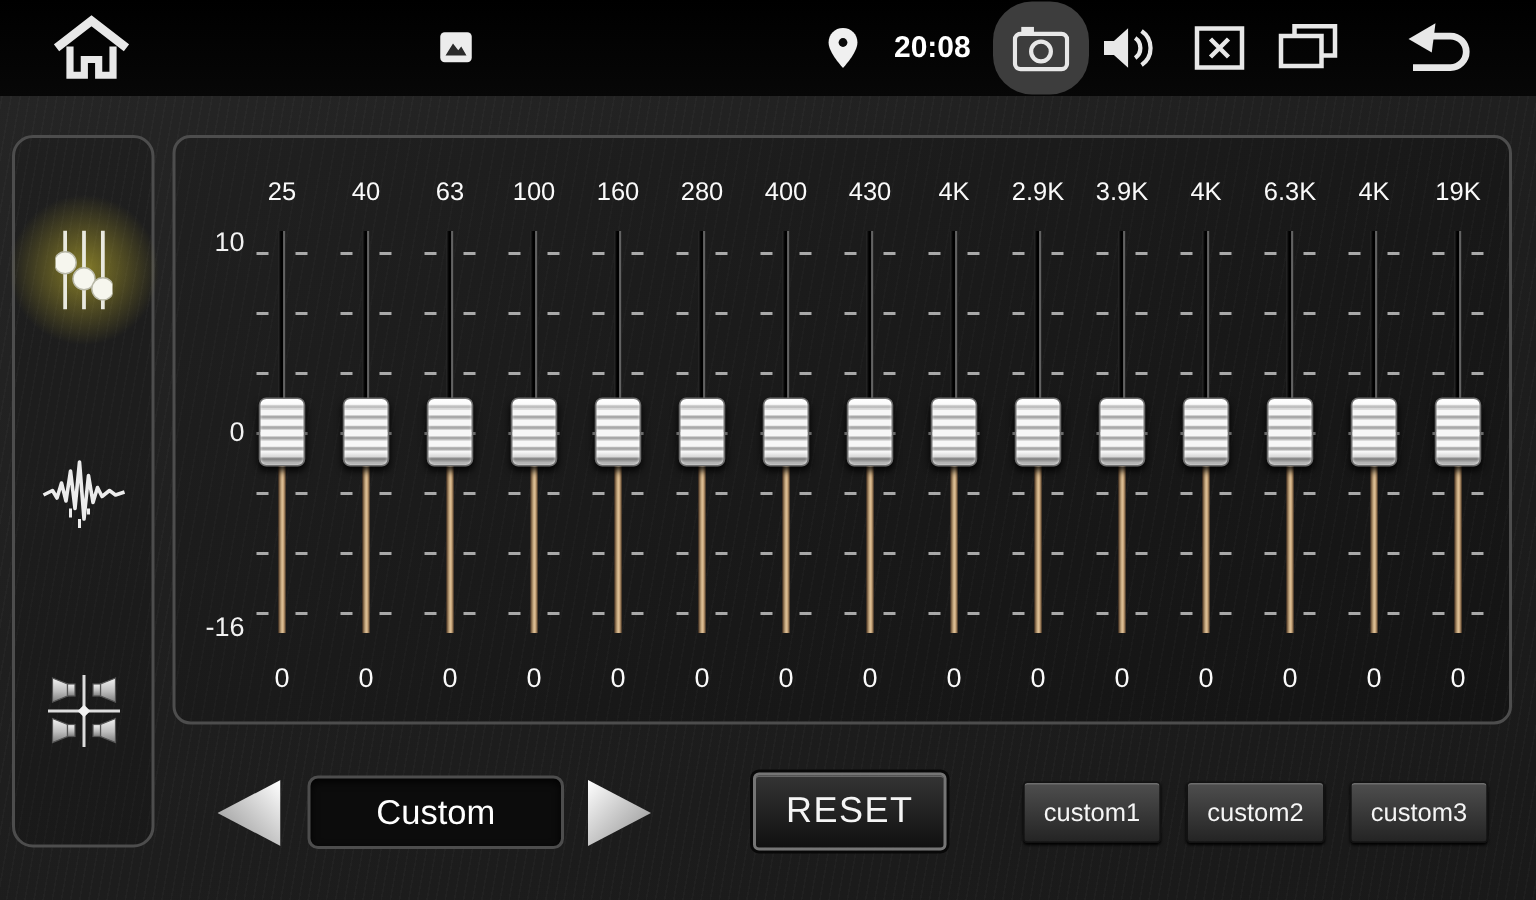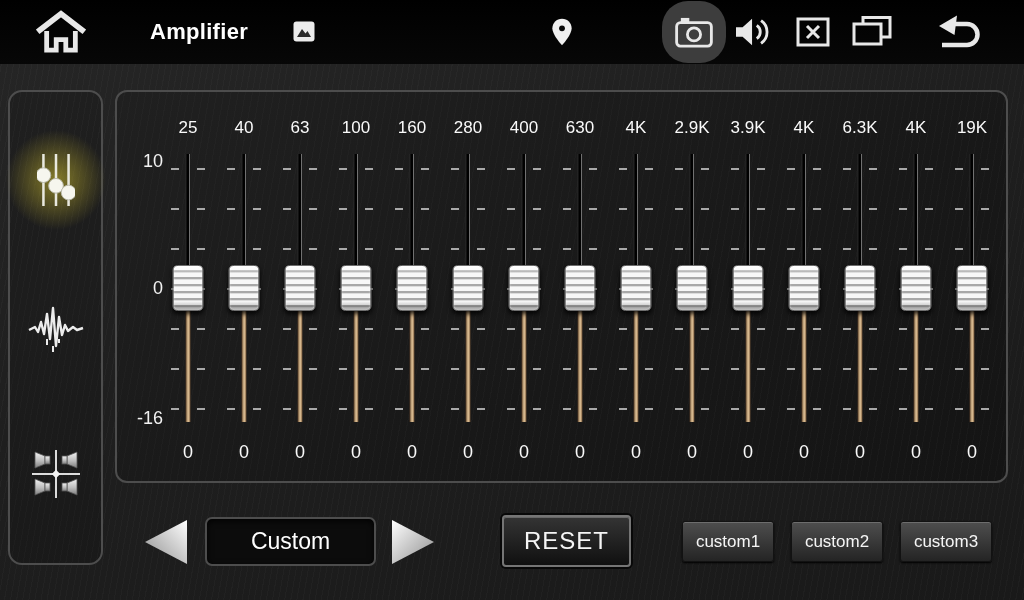--- a/index.html
+++ b/index.html
@@ -79,36 +79,36 @@
 <body>
 
 <div class="topbar">
   <div class="icon-btn" style="left:36px; top:10px;">
     <svg width="50" height="44" viewBox="0 0 52 46">
       <path d="M4 21 L26 4 L48 21" fill="none" stroke="#e8e8e8" stroke-width="6" stroke-linecap="square"></path>
       <path d="M11 22 V42 H21 V31 H31 V42 H41 V22" fill="none" stroke="#e8e8e8" stroke-width="5"></path>
     </svg>
   </div>
 
-  <div class="title">Amplifier</div>
 
   <div class="icon-btn" style="left:293px; top:21px;">
     <svg width="22" height="21" viewBox="0 0 22 21">
       <rect x="0.5" y="0.5" width="21" height="20" rx="3" fill="#ececec"></rect>
       <path d="M4 16 L9 8 L12.5 12.5 L14.5 10 L18 16 Z" fill="#2b2b2b"></path>
     </svg>
   </div>
 
   <div class="icon-btn" style="left:551px; top:17px;">
     <svg width="22" height="30" viewBox="0 0 24 31">
       <path d="M12 1 C6 1 1.5 5.5 1.5 11.5 C1.5 19 12 30 12 30 C12 30 22.5 19 22.5 11.5 C22.5 5.5 18 1 12 1 Z" fill="#f0f0f0"></path>
       <circle cx="12" cy="11.5" r="3.2" fill="#0a0a0a"></circle>
     </svg>
   </div>
 
+  <div class="clock">20:08</div>
 
   <div class="cam-pill">
     <svg width="38" height="31" viewBox="0 0 40 33">
       <rect x="6" y="1" width="9" height="6" fill="#e8e8e8"></rect>
       <rect x="1.5" y="6" width="37" height="25" rx="4" fill="none" stroke="#e8e8e8" stroke-width="3"></rect>
       <circle cx="20" cy="18.5" r="7" fill="none" stroke="#e8e8e8" stroke-width="3"></circle>
     </svg>
   </div>
 
   <div class="icon-btn" style="left:734px; top:15px;">
@@ -352,21 +352,21 @@
           <div class="tick r" style="top: 174px;"></div>
           <div class="tick l" style="top: 214px;"></div>
           <div class="tick r" style="top: 214px;"></div>
           <div class="tick l" style="top: 254px;"></div>
           <div class="tick r" style="top: 254px;"></div>
           <div class="thumb" style="top: 111px;"></div>
         </div>
         <div class="val">0</div>
       </div>
       <div class="band">
-        <div class="freq">630</div>
+        <div class="freq">430</div>
         <div class="slider">
           <div class="track-top" style="height: 134px;"></div>
           <div class="track-bottom" style="top: 134px; height: 134px;"></div>
           <div class="tick l" style="top: 14px;"></div>
           <div class="tick r" style="top: 14px;"></div>
           <div class="tick l" style="top: 54px;"></div>
           <div class="tick r" style="top: 54px;"></div>
           <div class="tick l" style="top: 94px;"></div>
           <div class="tick r" style="top: 94px;"></div>
           <div class="tick l" style="top: 134px;"></div>

